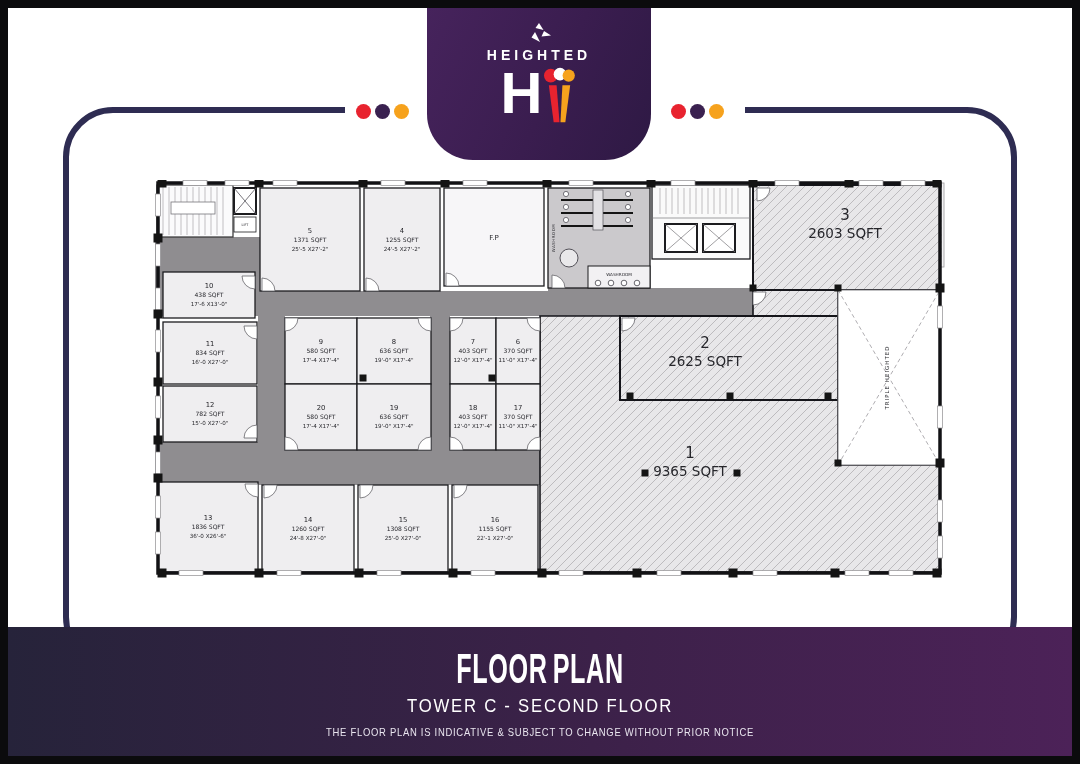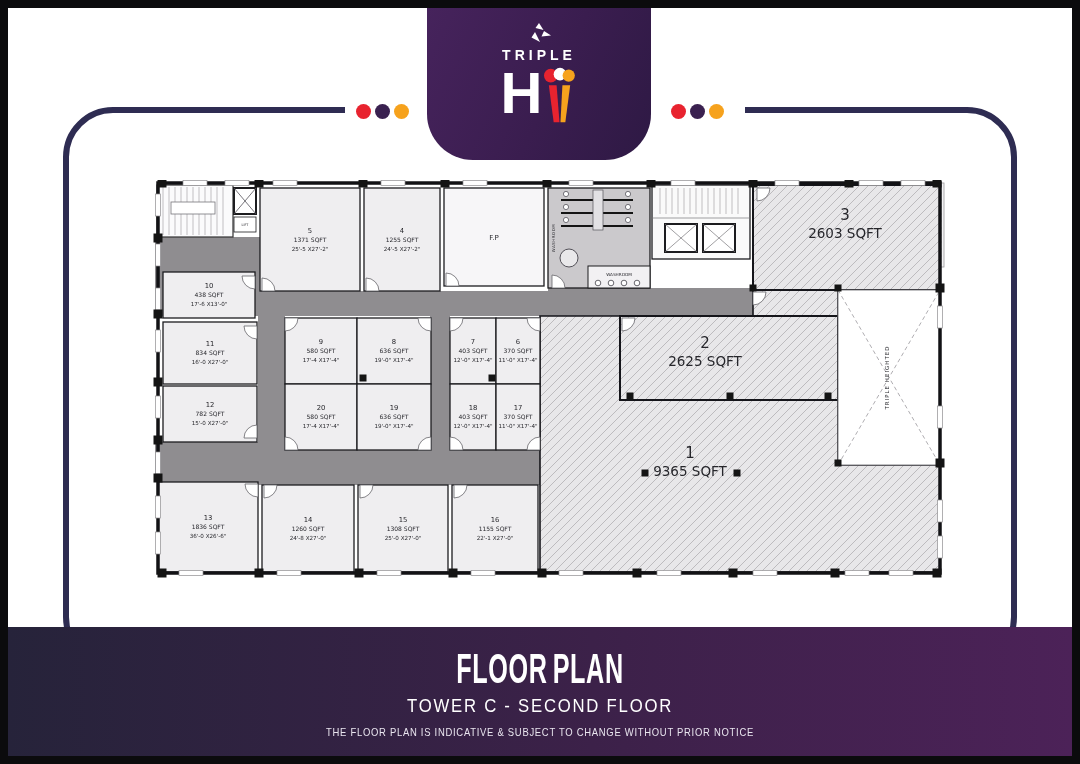--- a/index.html
+++ b/index.html
@@ -49,21 +49,21 @@
         <span style="background: rgb(58, 33, 80);"></span>
         <span style="background: rgb(246, 162, 29);"></span>
       </div>
 
     <div class="badge">
       <svg class="mark" width="26" height="22" viewBox="0 0 26 22">
         <path d="M13 1 L17.5 8 L9.5 6 Z" fill="#fff"></path>
         <path d="M18 9 L25 13.5 L15.5 14.5 Z" fill="#fff"></path>
         <path d="M9 10 L14 20 L5.5 15.5 Z" fill="#fff"></path>
       </svg>
-      <div class="brand">TRIPLE</div>
+      <div class="brand">HEIGHTED</div>
       <div class="hive">
         <span>H</span>
         <svg class="ii" viewBox="0 0 34 56">
           <circle cx="8" cy="8" r="7" fill="#e8232f"></circle>
           <circle cx="17.5" cy="6.5" r="6.5" fill="#ffffff"></circle>
           <circle cx="26.5" cy="8" r="6.3" fill="#f6a21d"></circle>
           <path d="M6 18 L14 18 L17 56 L11 56 Z" fill="#e8232f"></path>
           <path d="M20 18 L28 18 L23 56 L18 56 Z" fill="#f6a21d"></path>
         </svg>
       </div>

